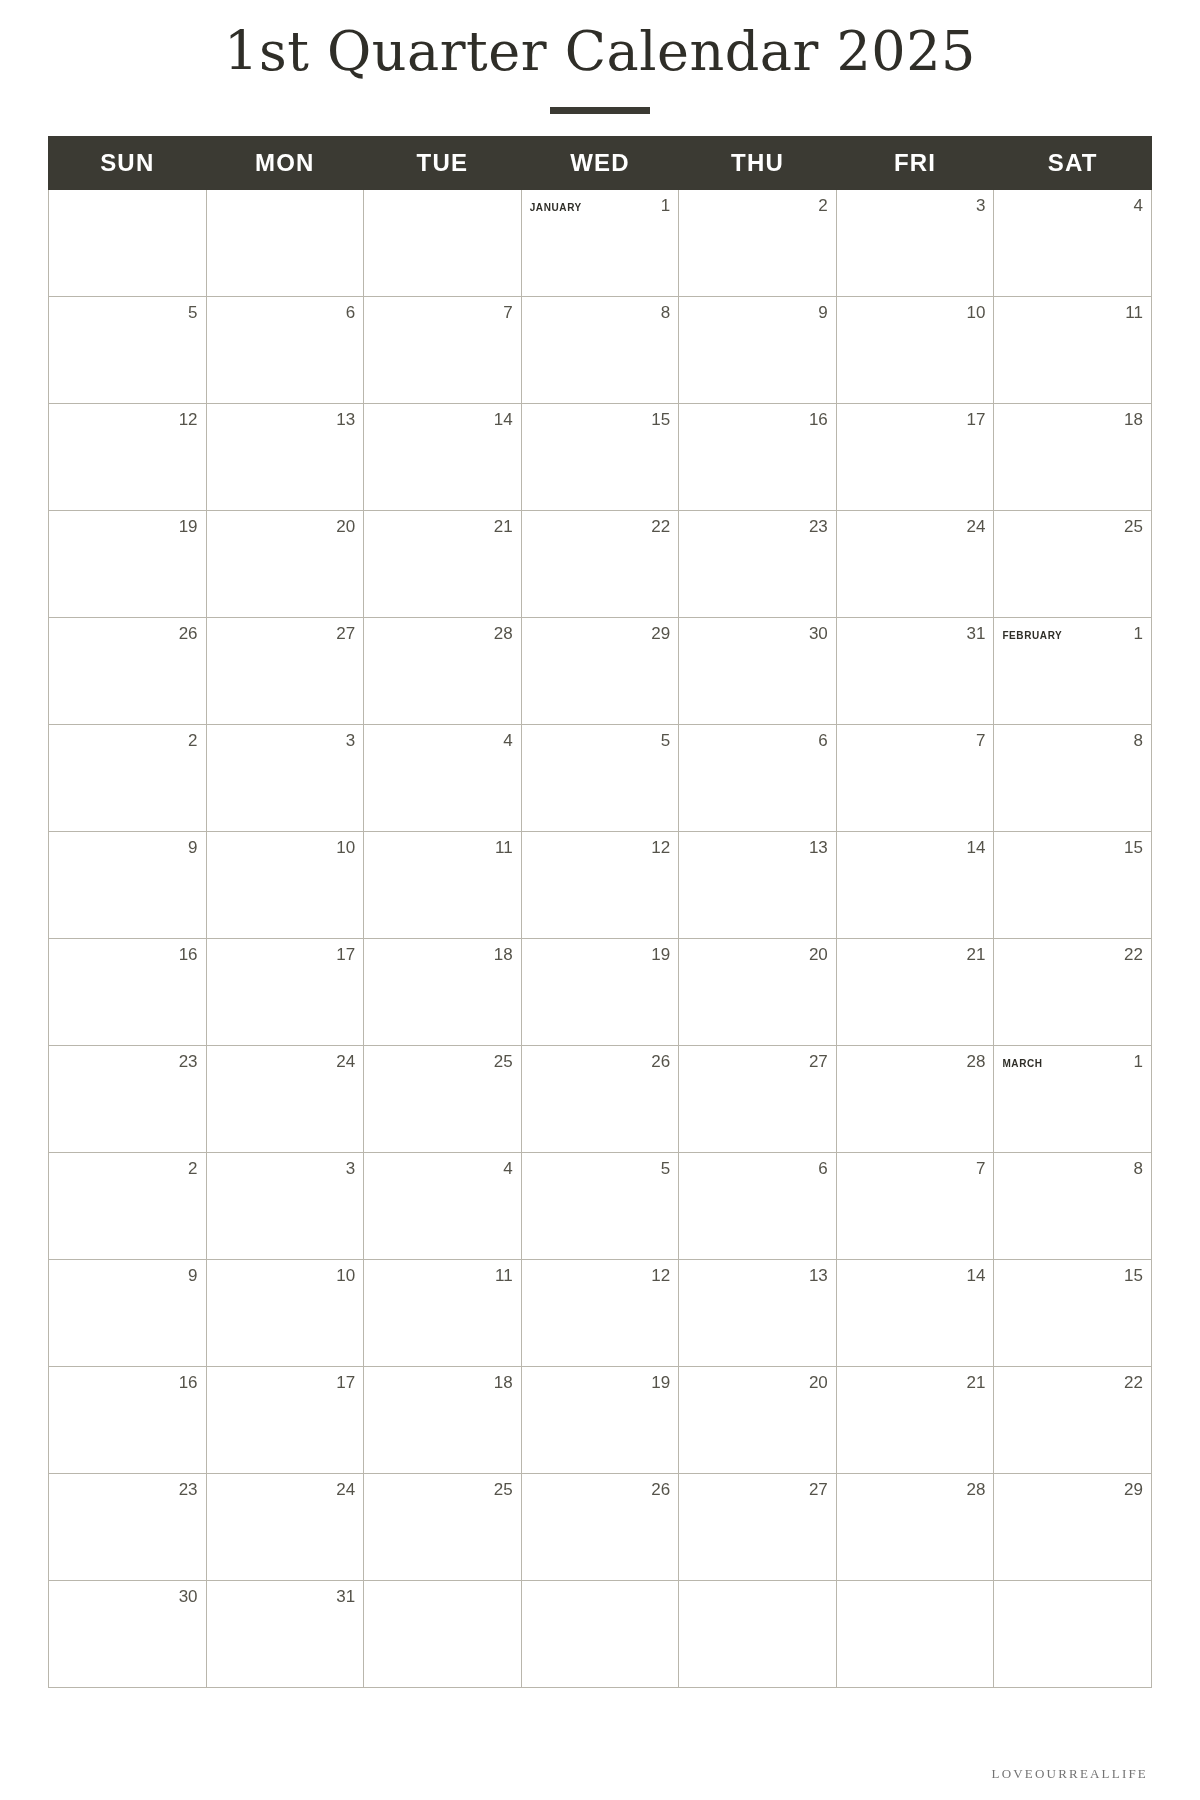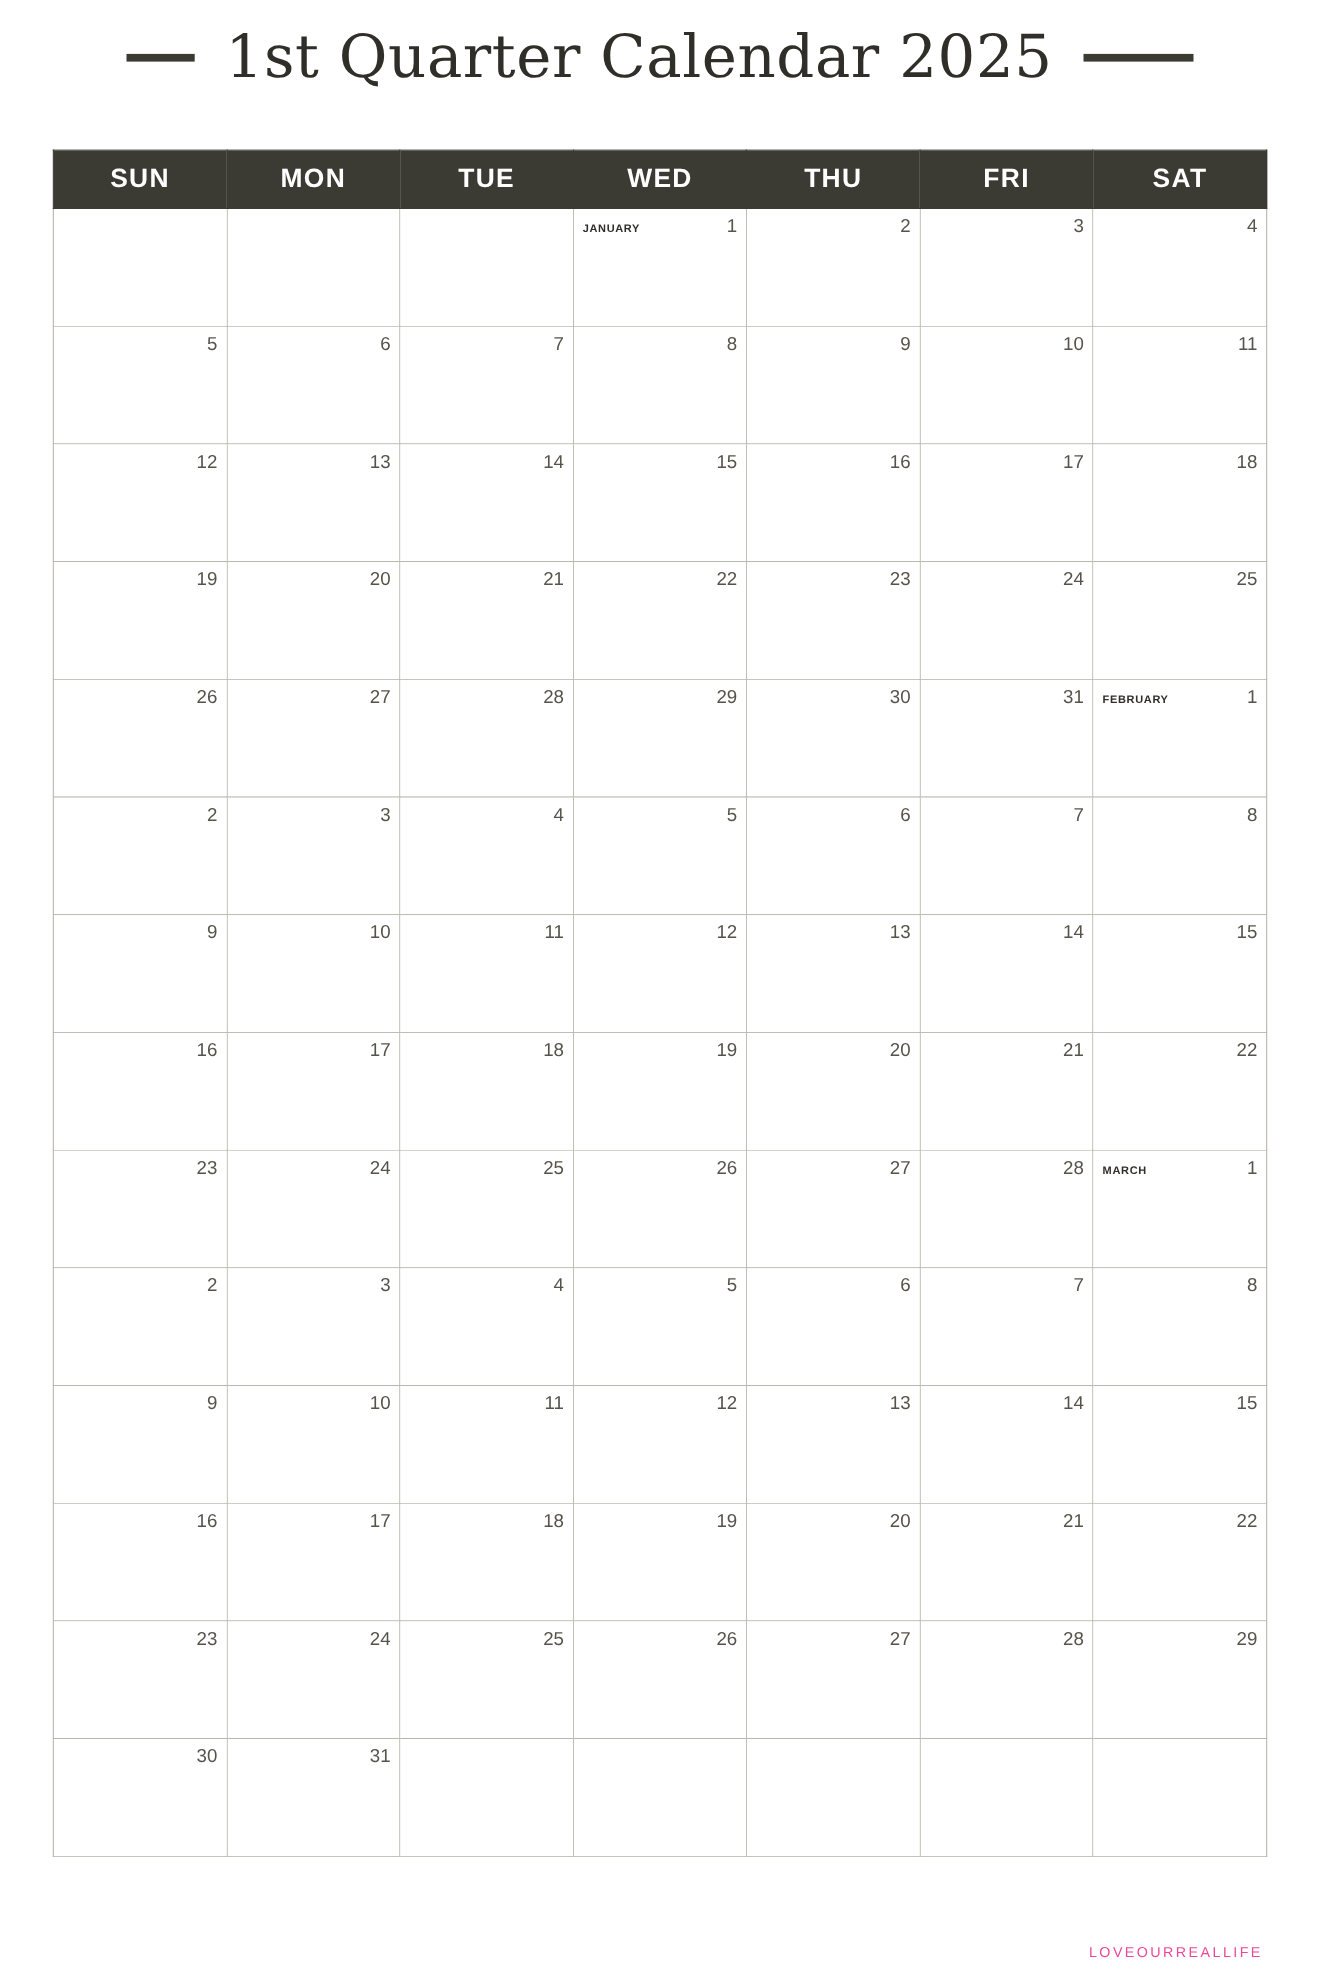--- a/index.html
+++ b/index.html
@@ -18,20 +18,21 @@
 
   
   .header {
     display: flex;
     align-items: center;
     justify-content: center;
     gap: 28px;
     padding: 26px 40px 0 40px;
     height: 78px;
     box-sizing: border-box;
+    flex-direction: column;
   }
   .rule {
     height: 7px;
     background: #3b3a33;
     flex: 0 0 auto;
   }
   .rule-left { width: 62px; }
   .rule-right { width: 100px; }
   .title {
     font-family: "DejaVu Serif", "Liberation Serif", serif;
@@ -96,22 +97,22 @@
     line-height: 1;
   }
 
   
   .watermark {
     position: absolute;
     right: 52px;
     bottom: 18px;
     font-size: 13px;
     letter-spacing: 2.2px;
-    color: #ec4899;
-    font-family: Liberation Sans, sans-serif;
+    color: #737373;
+    font-family: Liberation Serif, serif;
   }
 </style>
 </head>
 <body>
 
 <div class="header">
   <div class="rule rule-left"></div>
   <div class="title">1st Quarter Calendar 2025</div>
   <div class="rule rule-right"></div>
 </div>

